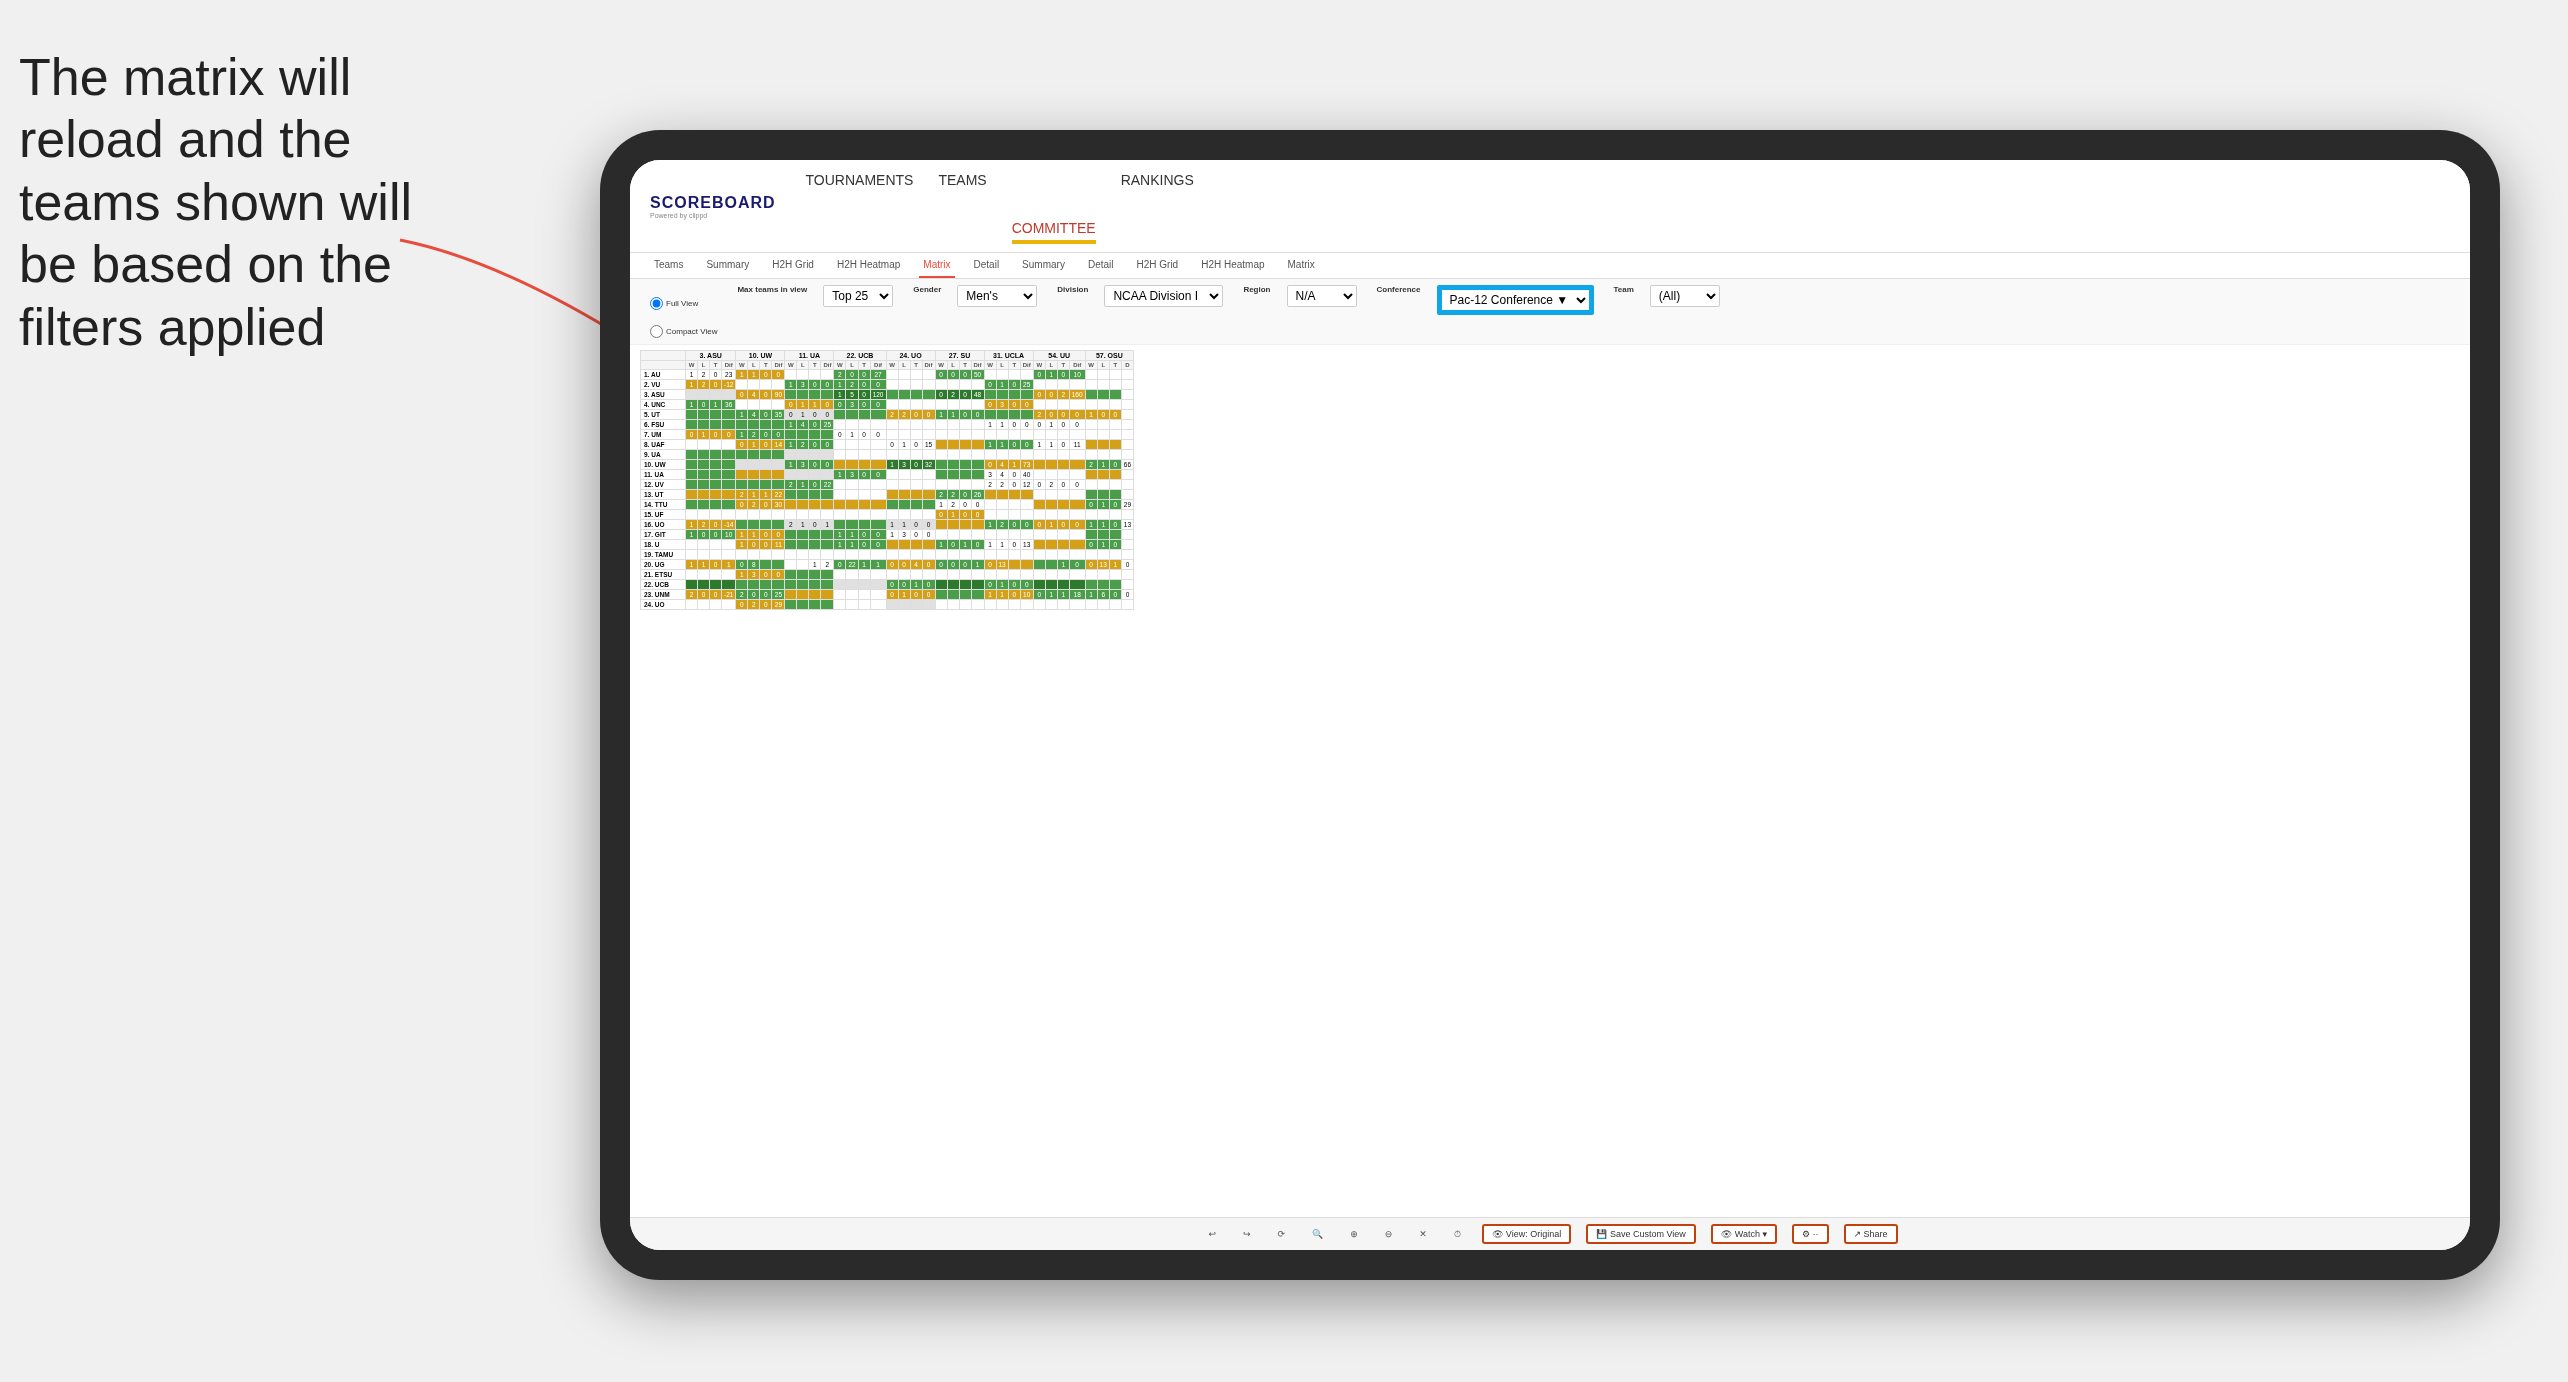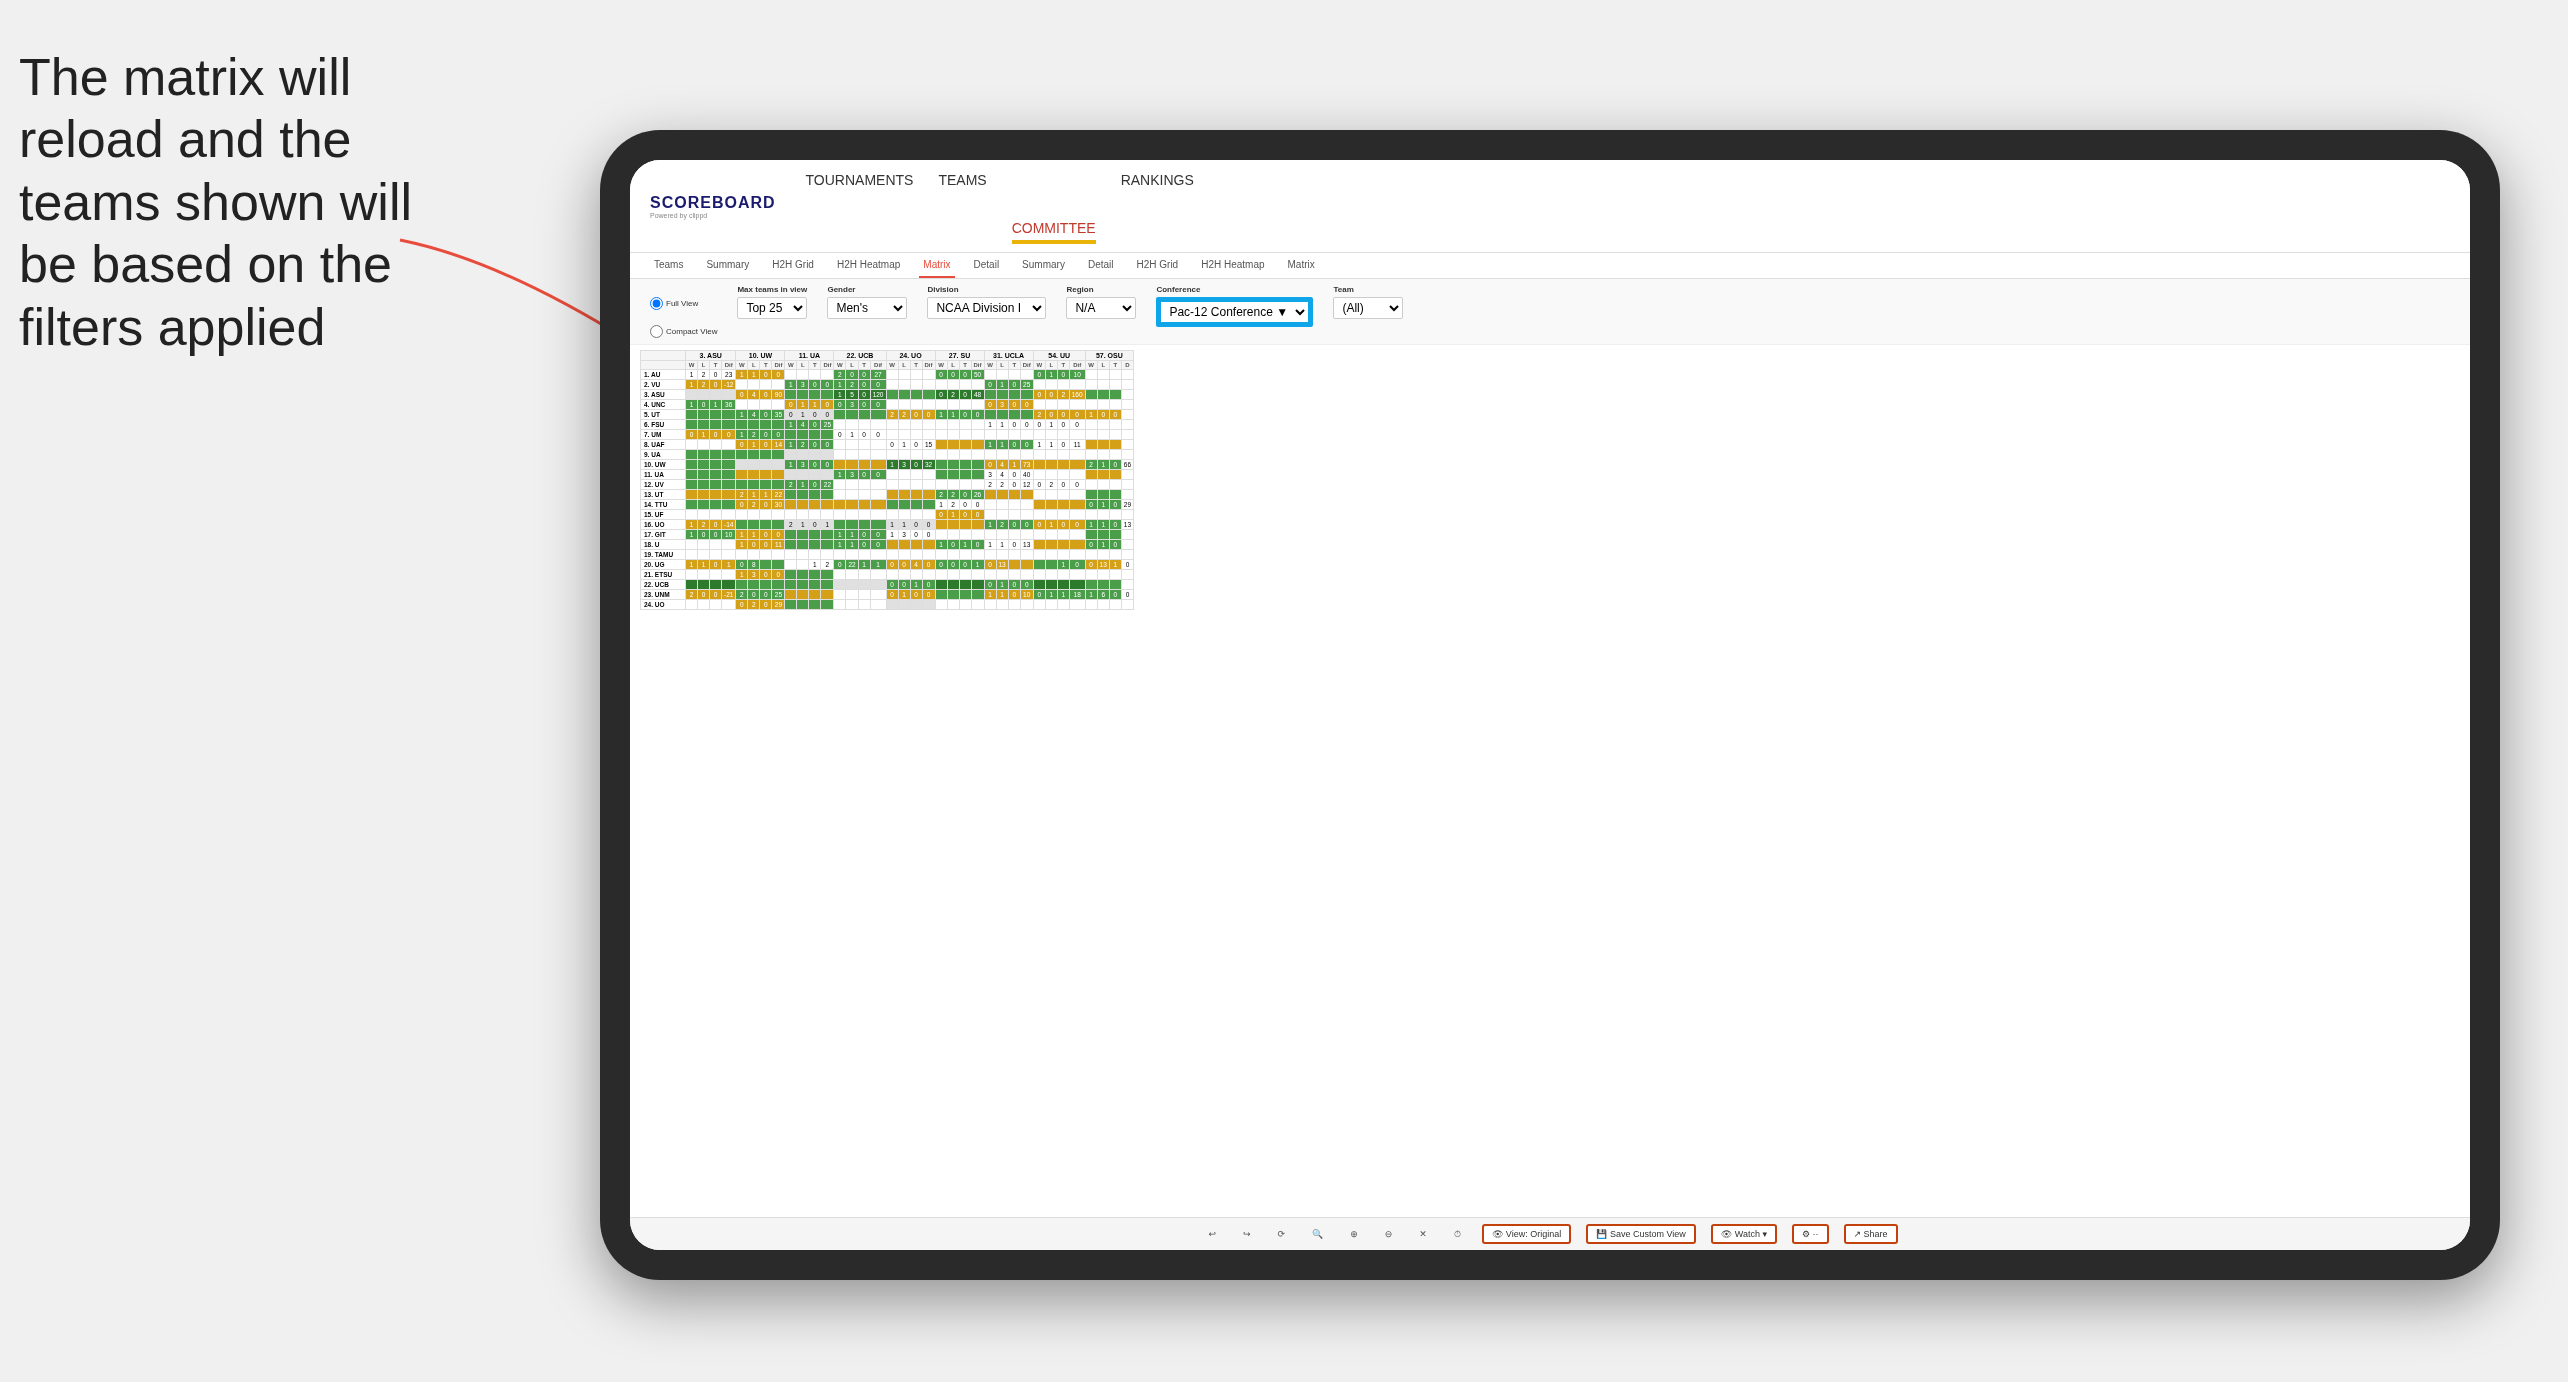--- a/index.html
+++ b/index.html
@@ -132,22 +132,22 @@
       padding: 6px 20px;
       display: flex;
       align-items: flex-start;
       gap: 20px;
       flex-shrink: 0;
       flex-wrap: wrap;
     }
 
     .filter-group {
       display: flex;
-      flex-direction: column;
-      gap: 3px;
+      flex-direction: row;
+      gap: 16px;
     }
 
     .filter-label {
       font-size: 8px;
       color: #333;
       font-weight: 600;
     }
 
     .filter-select {
       font-size: 12px;

